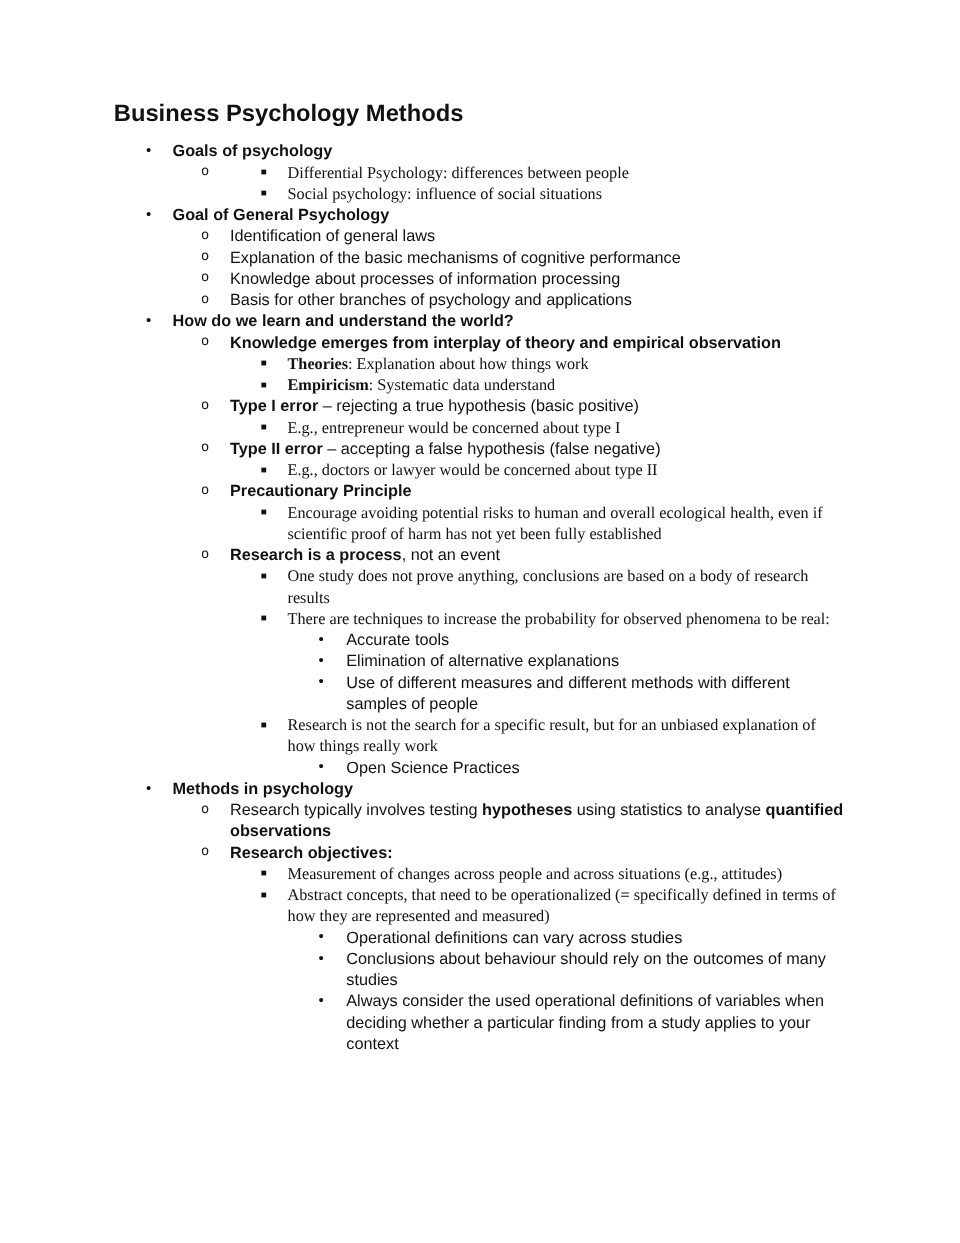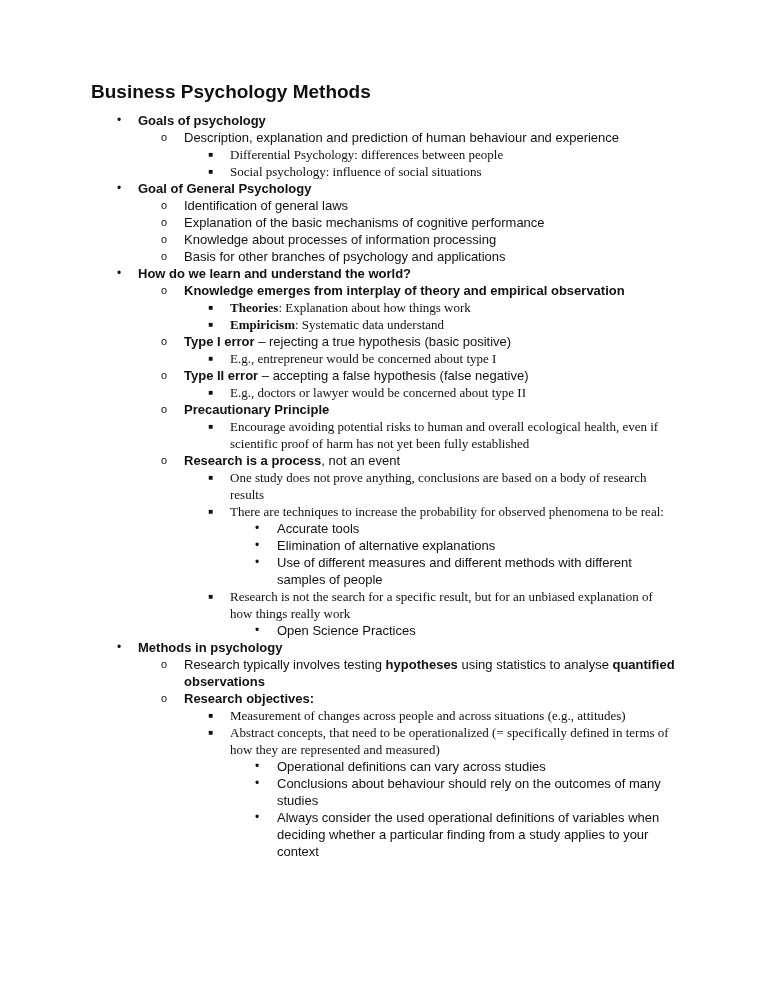--- a/index.html
+++ b/index.html
@@ -31,21 +31,20 @@
   <ul id="outline">
       <li class="l1">
         <div class="row">
           <span class="bul">•</span>
           <span class="txt"><b>Goals of psychology</b></span>
         </div>
         <ul>
           <li class="l2">
             <div class="row">
               <span class="bul">o</span>
-              <span class="txt"><span>Description, explanation and prediction of human behaviour and experience</span></span>
             </div>
             <ul>
               <li class="l3">
                 <div class="row">
                   <span class="bul">■</span>
                   <span class="txt"><span>Differential Psychology: differences between people</span></span>
                 </div>
               </li>
               <li class="l3">
                 <div class="row">

